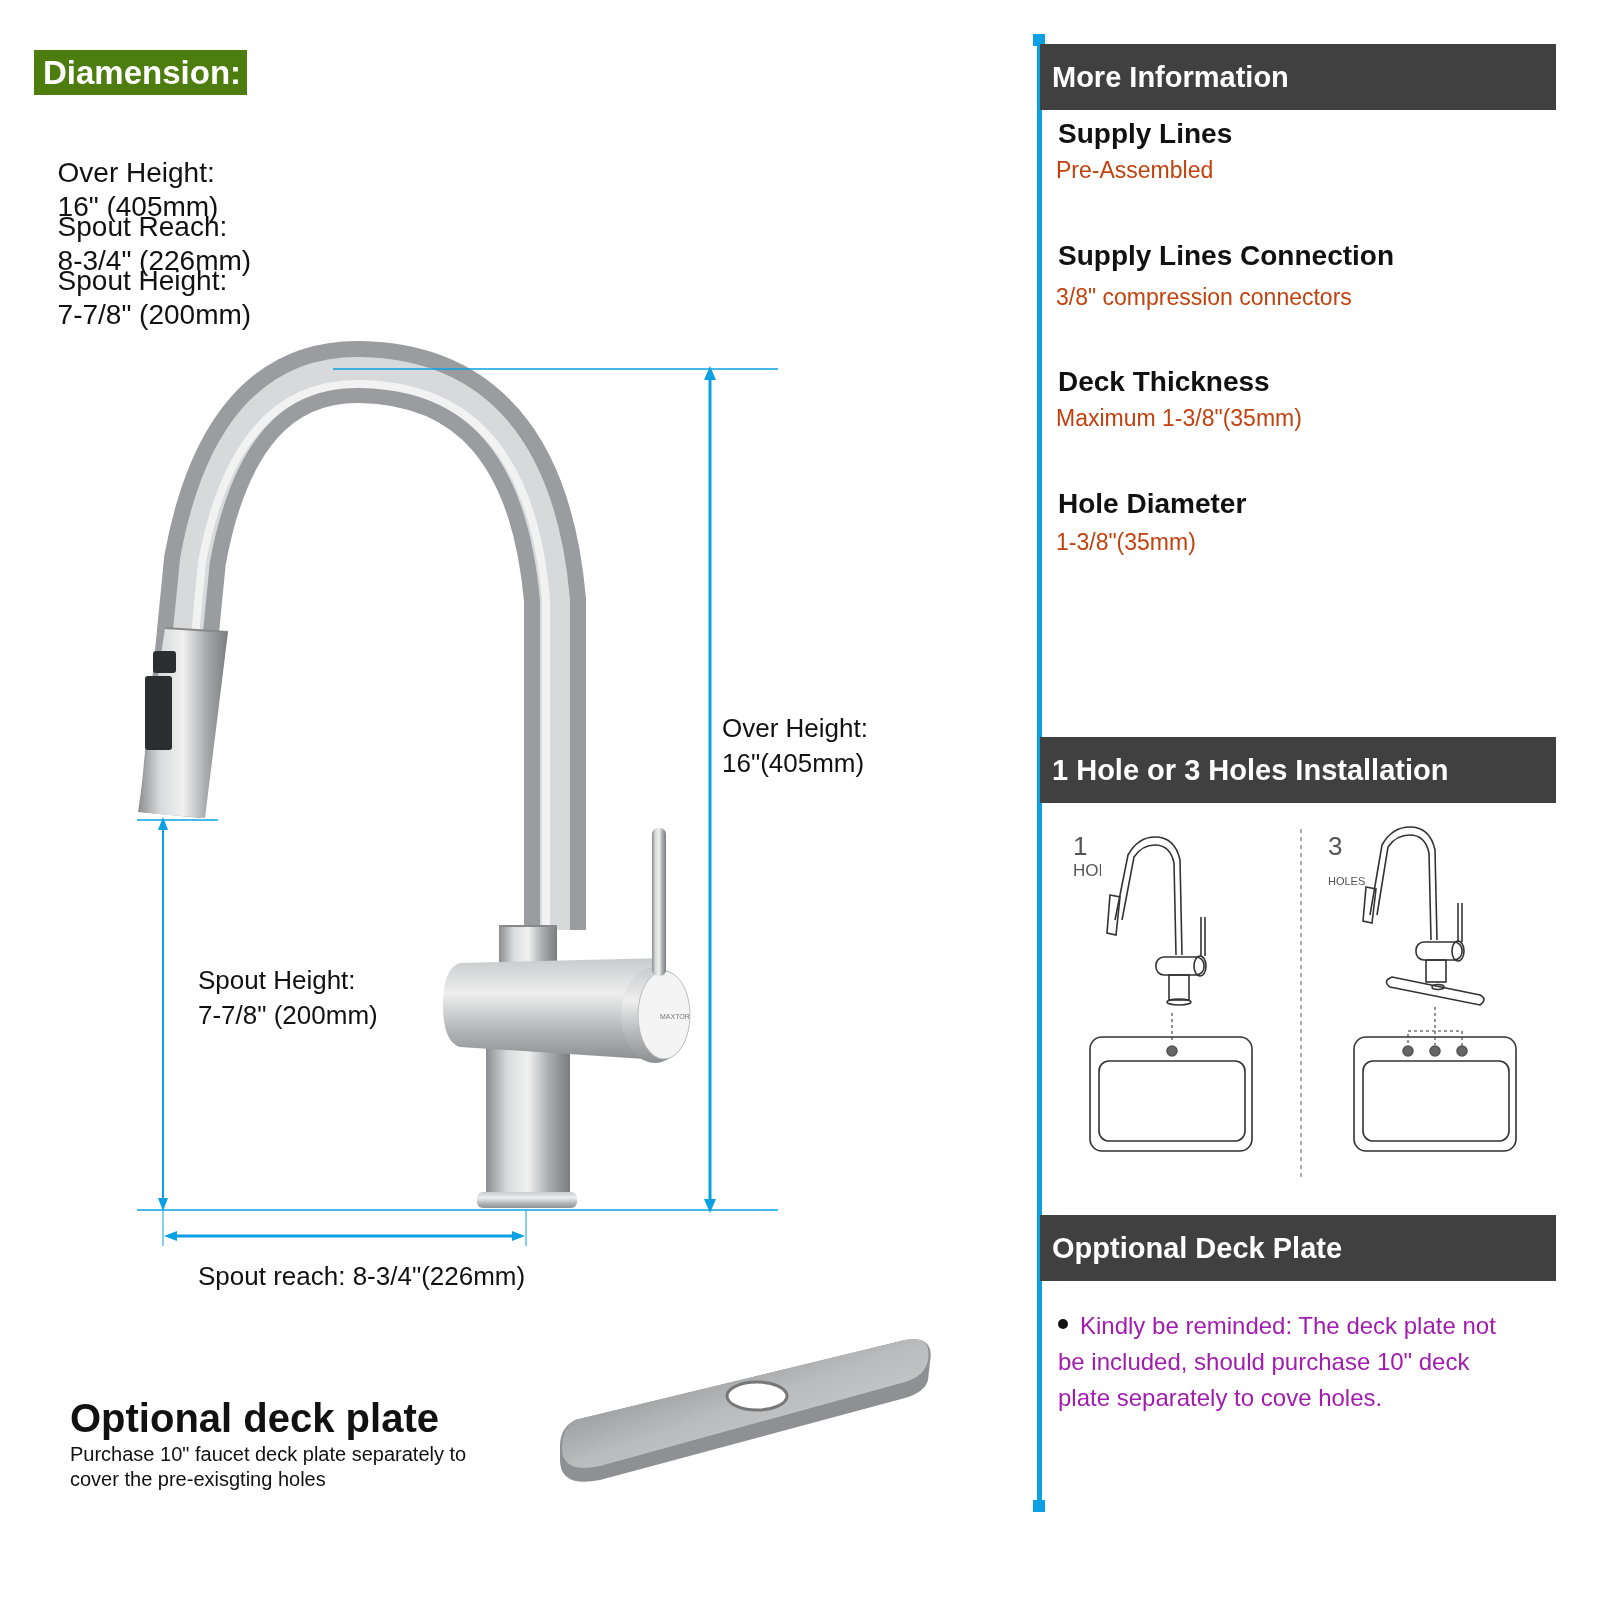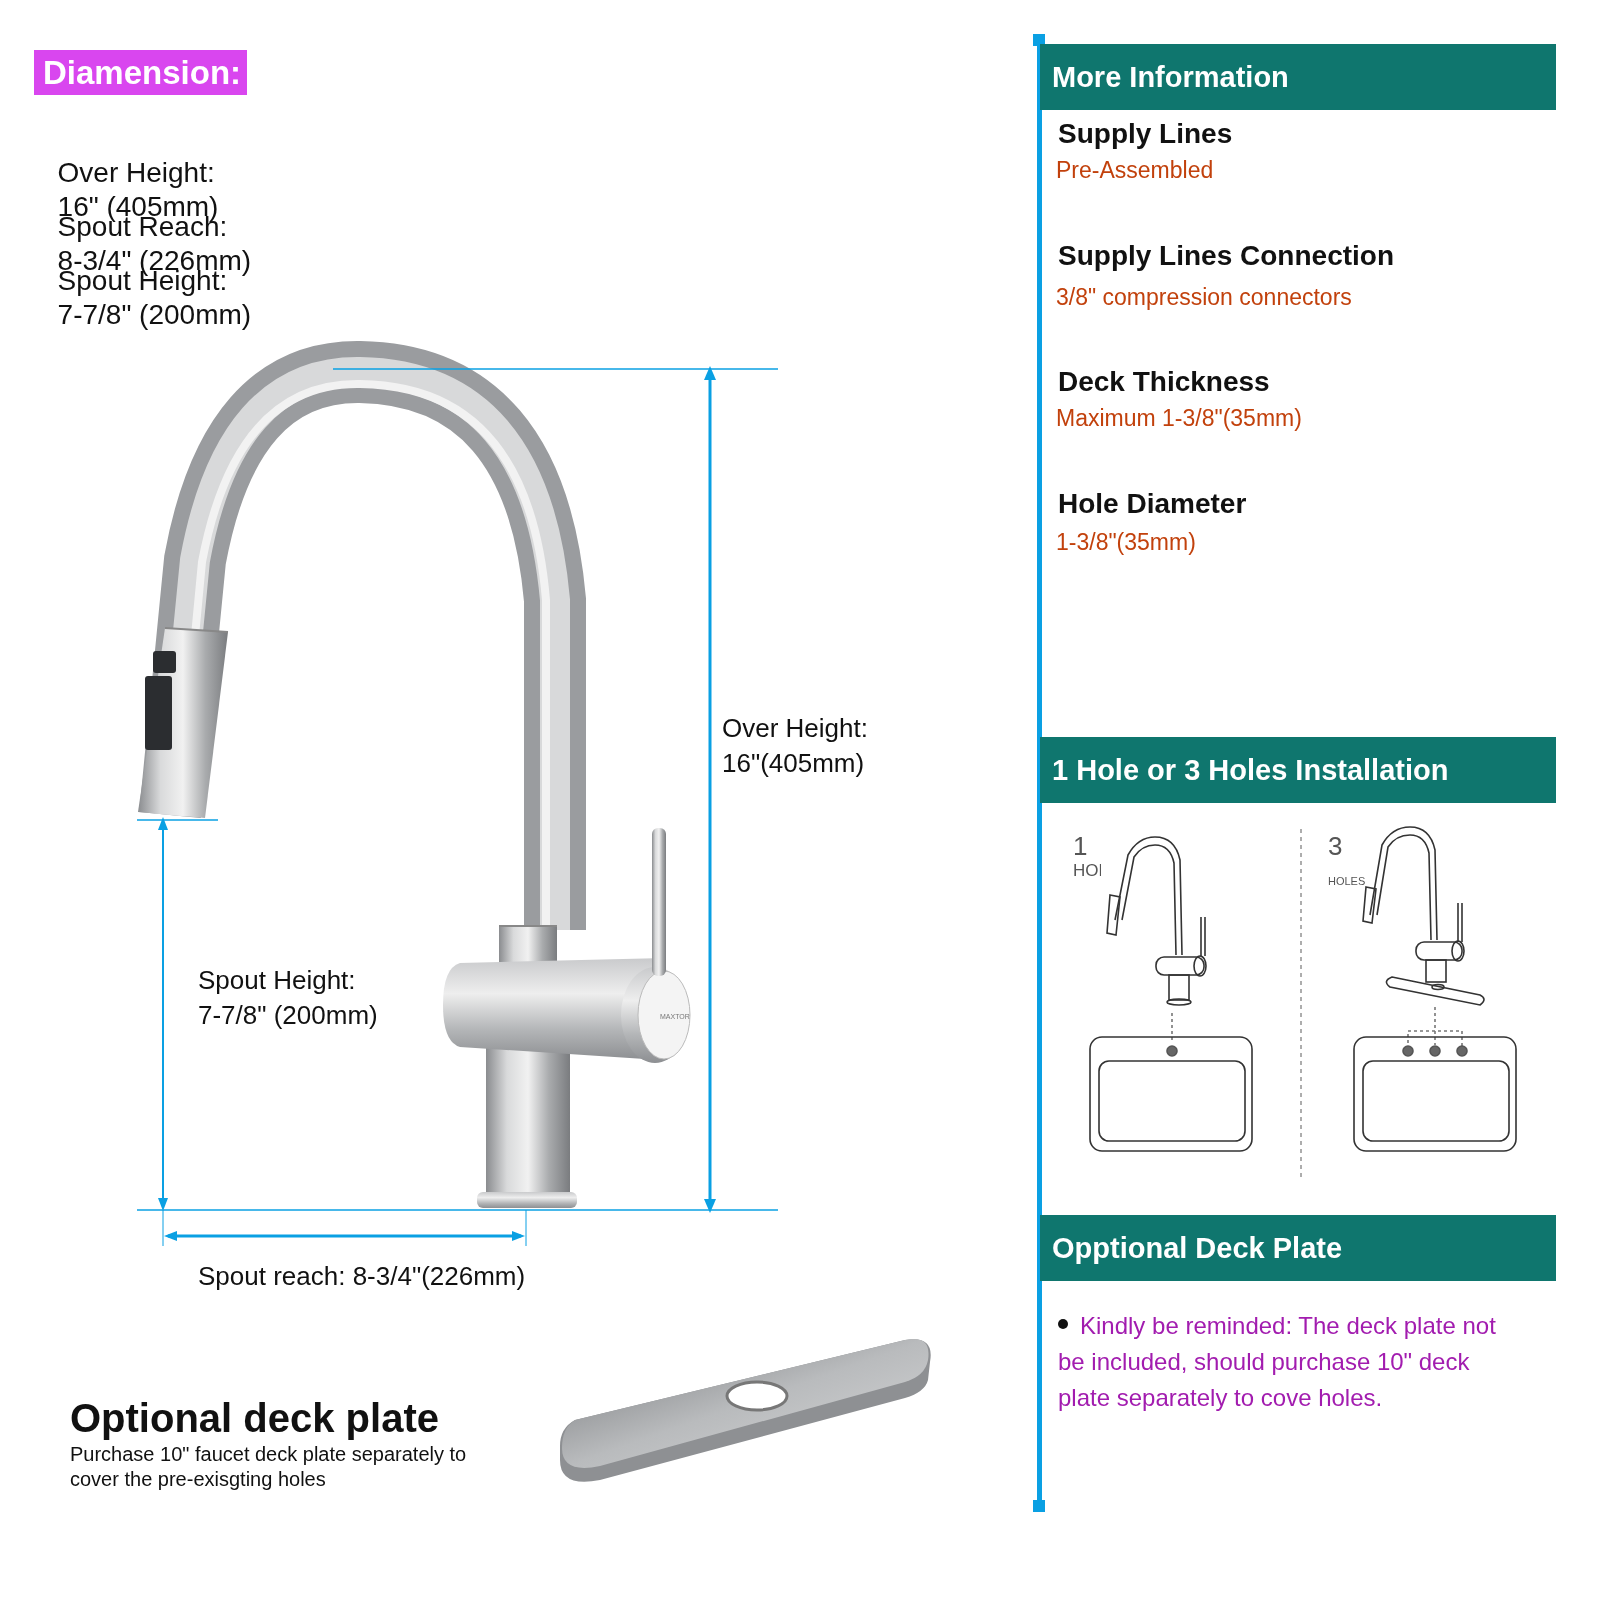--- a/index.html
+++ b/index.html
@@ -4,39 +4,39 @@
 <style>
   * { box-sizing: border-box; margin: 0; padding: 0; }
   html, body { width: 1600px; height: 1600px; background: #ffffff; overflow: hidden; }
   body { position: relative; font-family: "Liberation Sans", "DejaVu Sans", sans-serif; color: #111; }
 
   .abs { position: absolute; }
 
   
   .dim-title {
     left: 34px; top: 50px; height: 45px; padding: 0 6px 0 9px;
-    background: #d946ef; color: #fff; font-weight: bold; font-size: 33px; line-height: 45px;
+    background: #4d7c0f; color: #fff; font-weight: bold; font-size: 33px; line-height: 45px;
   }
   .spec-line { left: 42px; font-size: 28px; line-height: 34px; color: #111; white-space: pre; }
   .spec-line .lbl { display: inline-block; }
   .spec-line .val { display: inline-block; }
 
   
   .diag-label { font-size: 26px; line-height: 35px; color: #111; white-space: nowrap; }
 
   .plate-title { left: 70px; top: 1396px; font-size: 40px; font-weight: bold; color: #111; }
   .plate-desc { left: 70px; top: 1442px; width: 440px; font-size: 20px; line-height: 25px; color: #111; }
 
   
   .right-rail { left: 1037px; top: 36px; width: 5px; height: 1474px; background: #0aa0e3; }
   .rail-cap-top { left: 1033px; top: 34px; width: 12px; height: 12px; background: #0aa0e3; }
   .rail-cap-bottom { left: 1033px; top: 1500px; width: 12px; height: 12px; background: #0aa0e3; }
 
   .panel-head {
-    left: 1040px; width: 516px; height: 66px; background: #0f766e; color: #fff;
+    left: 1040px; width: 516px; height: 66px; background: #404040; color: #fff;
     font-weight: bold; font-size: 29px; line-height: 66px; padding-left: 12px; white-space: nowrap;
   }
   .info-title { left: 1058px; font-size: 28px; font-weight: bold; color: #111; }
   .info-value { left: 1056px; font-size: 23px; color: #c2410c; }
 
   .install-area { left: 1060px; top: 815px; width: 490px; height: 390px; }
   .note { left: 1058px; top: 1308px; width: 470px; font-size: 24px; line-height: 36px; color: #a21caf; }
   .note .bullet { display: inline-block; width: 10px; height: 10px; border-radius: 50%; background: #111; margin-right: 12px; vertical-align: middle; position: relative; top: -4px; }
 </style>
 </head>

